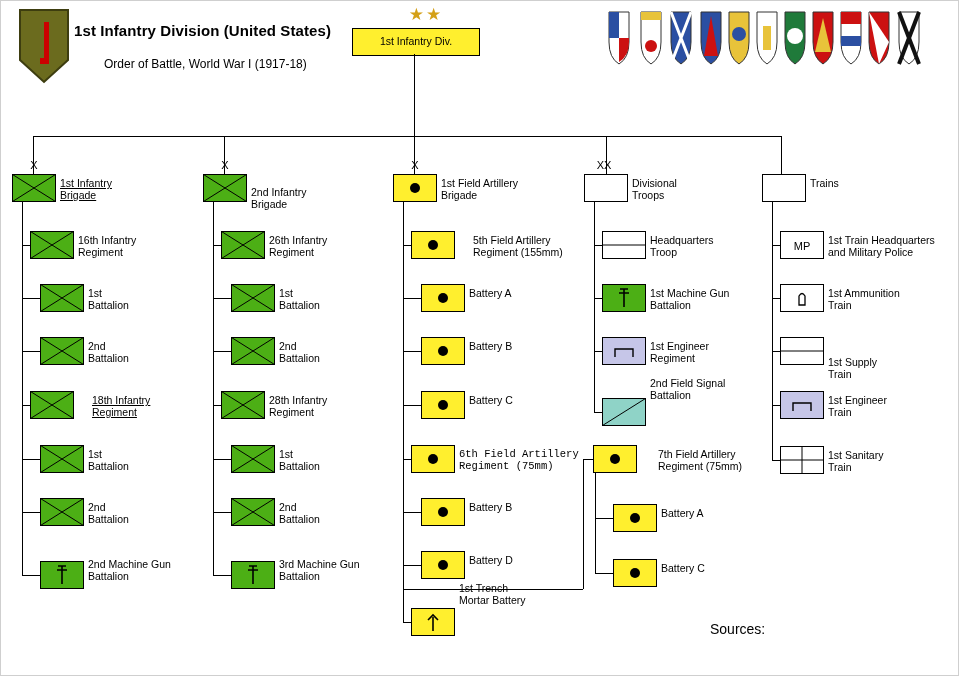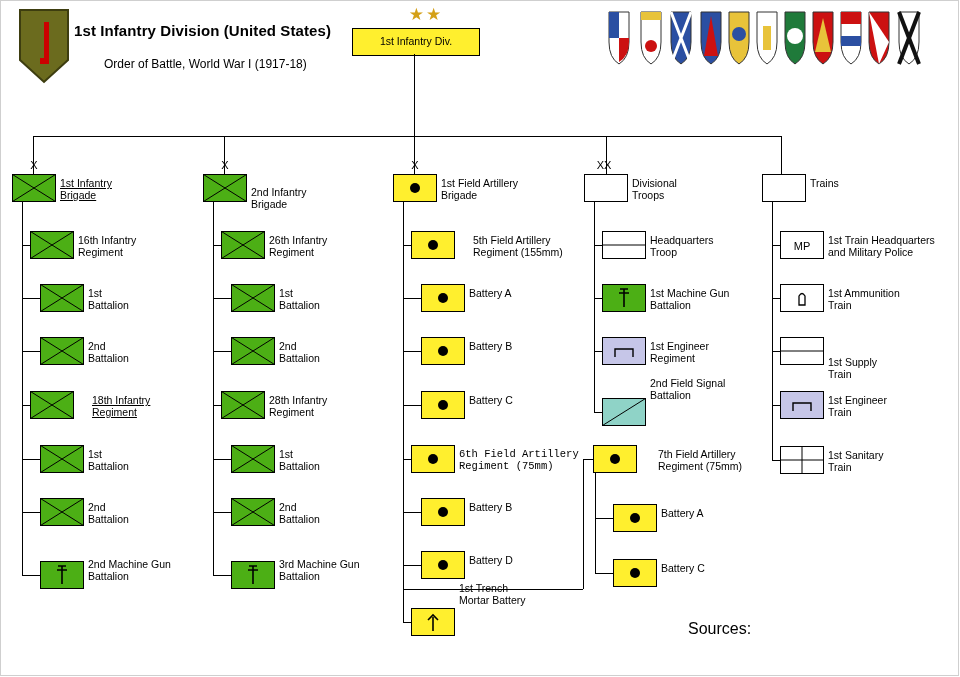--- a/index.html
+++ b/index.html
@@ -18,21 +18,21 @@
   #header-sub{left:104px;top:57px;font-size:12px;}
   
   .patch{left:18px;top:8px;width:52px;height:76px;}
   .lbl{position:absolute;font-size:10.5px;line-height:12px;white-space:pre-line;}
   .echelon{position:absolute;font-size:11px;line-height:11px;text-align:center;}
   
   .ln{position:absolute;background:#000;}
   .h{height:1px;}
   .v{width:1px;}
   
-  #sources{left:688px;top:622px;font-size:16px;line-height:14px;}
+  #sources{left:710px;top:622px;font-size:14px;line-height:14px;}
   
   .crest{position:absolute;top:6px;width:26px;height:62px;}
 </style>
 </head>
 <body>
 
 <div class="frame"></div>
 
 <svg class="abs patch" viewBox="0 0 52 76">
   <path d="M2 2 H50 V52 L26 74 L2 52 Z" fill="#6b6b1e" stroke="#3d3d0f" stroke-width="2"></path>

